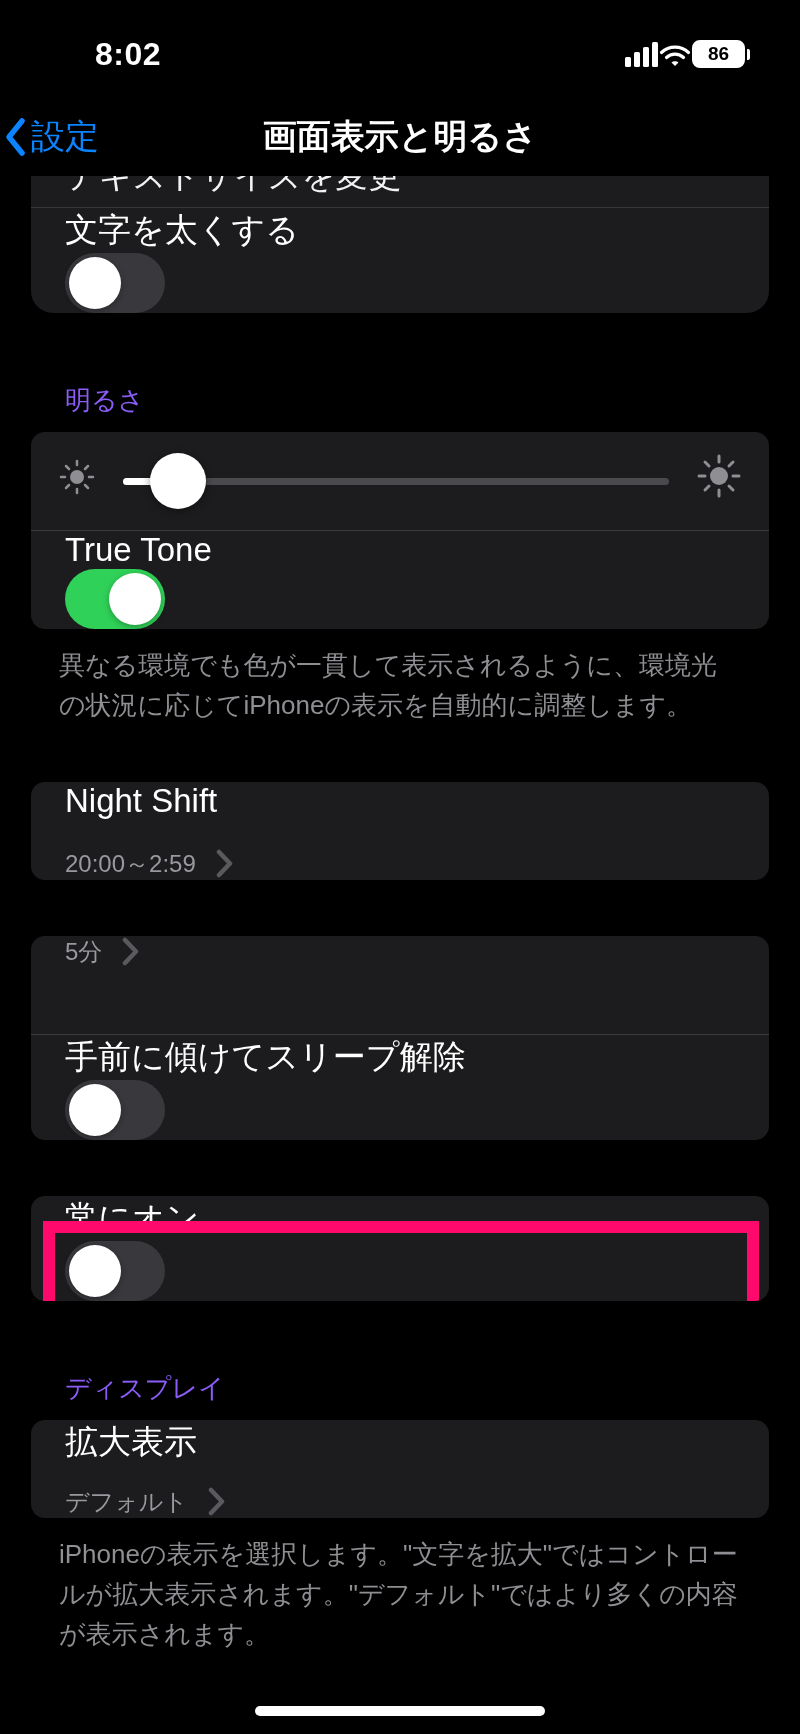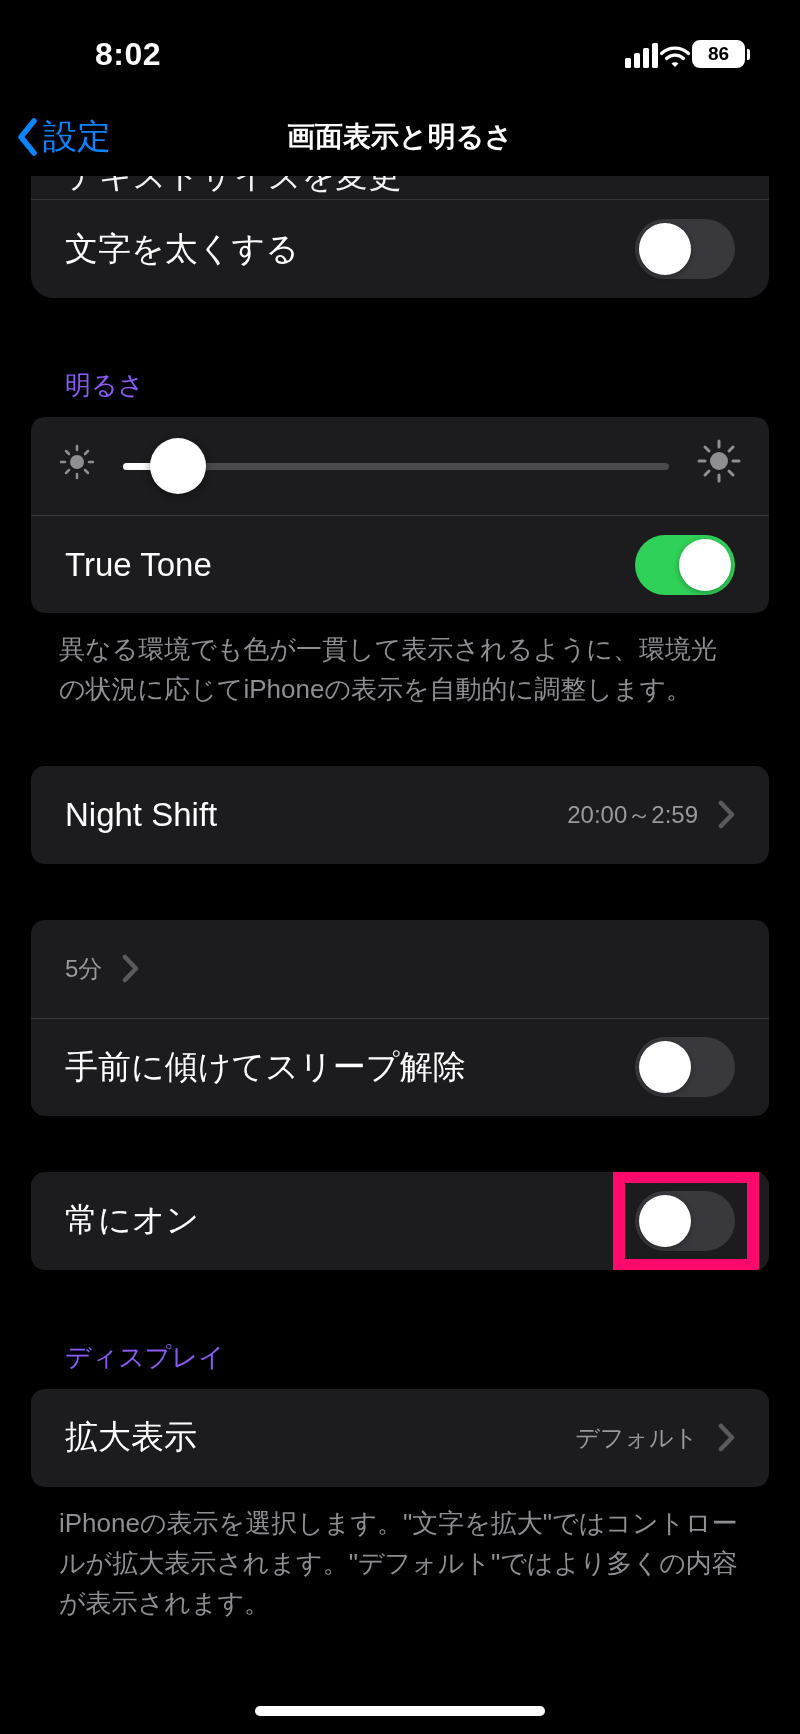--- a/index.html
+++ b/index.html
@@ -2,51 +2,51 @@
 <html><head>
   <meta charset="utf-8">
   <style>
     * { margin:0; padding:0; box-sizing:border-box; -webkit-font-smoothing:antialiased; }
     html,body { width:800px; height:1734px; background:#000; color:#fff;
       font-family:-apple-system, "Helvetica Neue", Arial, sans-serif; overflow:hidden; }
     
     .status-bar { display:flex; justify-content:space-between; align-items:center;
       padding:16px 50px 0 95px; height:92px; }
     .status-time { font-size:32px; font-weight:600; letter-spacing:0.5px; }
-    .status-icons { display:flex; align-items:flex-end; gap:0; }
+    .status-icons { display:flex; align-items:center; gap:0; }
     .signal-bars { display:flex; align-items:flex-end; gap:3px; }
     .signal-bars span { width:6px; background:#fff; border-radius:1.5px; }
     .wifi-icon { font-size:30px; line-height:1; position:relative; top:1px; }
     .battery { display:flex; align-items:center; gap:2px; }
     .battery-body { width:53px; height:28px; border:2.5px solid #fff; border-radius:8px;
       display:flex; align-items:center; justify-content:center; background:#fff; }
     .battery-num { color:#000; font-size:19px; font-weight:700; }
     .battery-tip { width:3px; height:11px; background:#fff; border-radius:0 2px 2px 0; }
     
     .nav-header { position:relative; height:90px; display:flex; align-items:center; }
-    .back { position:absolute; left:14px; display:flex; align-items:center; gap:2px;
+    .back { position:absolute; left:2px; display:flex; align-items:center; gap:2px;
       color:#0a84ff; font-size:34px; }
     .chev-left { width:27px; height:40px; }
-    .title { margin:8px auto; font-size:28px; font-weight:600; }
+    .title { margin:8px auto; font-size:34px; font-weight:600; }
     
     .content { padding:0 31px; }
     .group { background:#1c1c1e; border-radius:14px; overflow:hidden; }
-    .row { display:flex; justify-content:space-between; align-items:center;
-      padding:0 34px; min-height:98px; }
+    .row { display:flex; justify-content:space-between; 
+      padding:0 34px; min-height:98px;flex-direction:column; }
     .row + .row,
     .slider-row + .row { border-top:1px solid #3a3a3c; }
     .row .label { font-size:33px; font-weight:400; }
     .row .right { display:flex; align-items:center; gap:20px; }
     .value-text { color:#98989e; font-size:24px; }
     .chev-r { width:17px; height:29px; }
     .chev-r polyline { stroke:#5a5a5e; stroke-width:4.5; fill:none;
       stroke-linecap:round; stroke-linejoin:round; }
     
     .peek { background:#1c1c1e; border-radius:0 0 22px 22px; position:relative; }
-    .peek-text { height:24px; overflow:hidden; border-bottom:1px solid #3a3a3c;
+    .peek-text { height:32px; overflow:hidden; border-bottom:1px solid #3a3a3c;
       padding:0 34px; font-size:33px; color:#fff; opacity:.95; line-height:0; }
     
     .toggle { width:100px; height:60px; border-radius:40px; position:relative;
       background:#39393d; transition:.2s; }
     .toggle .knob { position:absolute; top:4px; left:4px; width:52px; height:52px;
       border-radius:50%; background:#fff; box-shadow:0 2px 6px rgba(0,0,0,.3); transition:.2s; }
     .toggle.on { background:#30d158; }
     .toggle.on .knob { left:44px; }
     
     .slider-row { display:flex; align-items:center; gap:28px; padding:22px 28px; }

